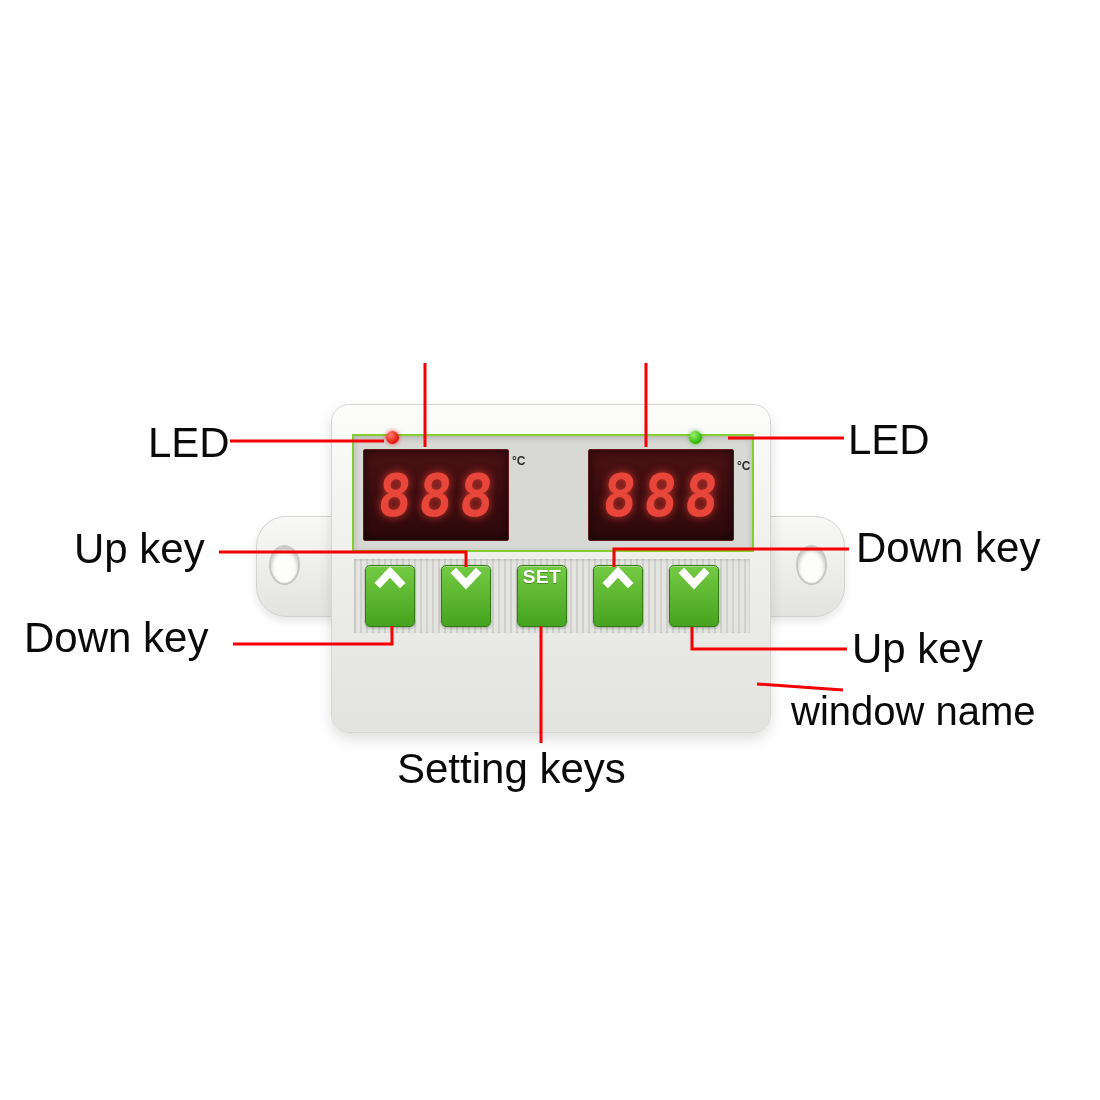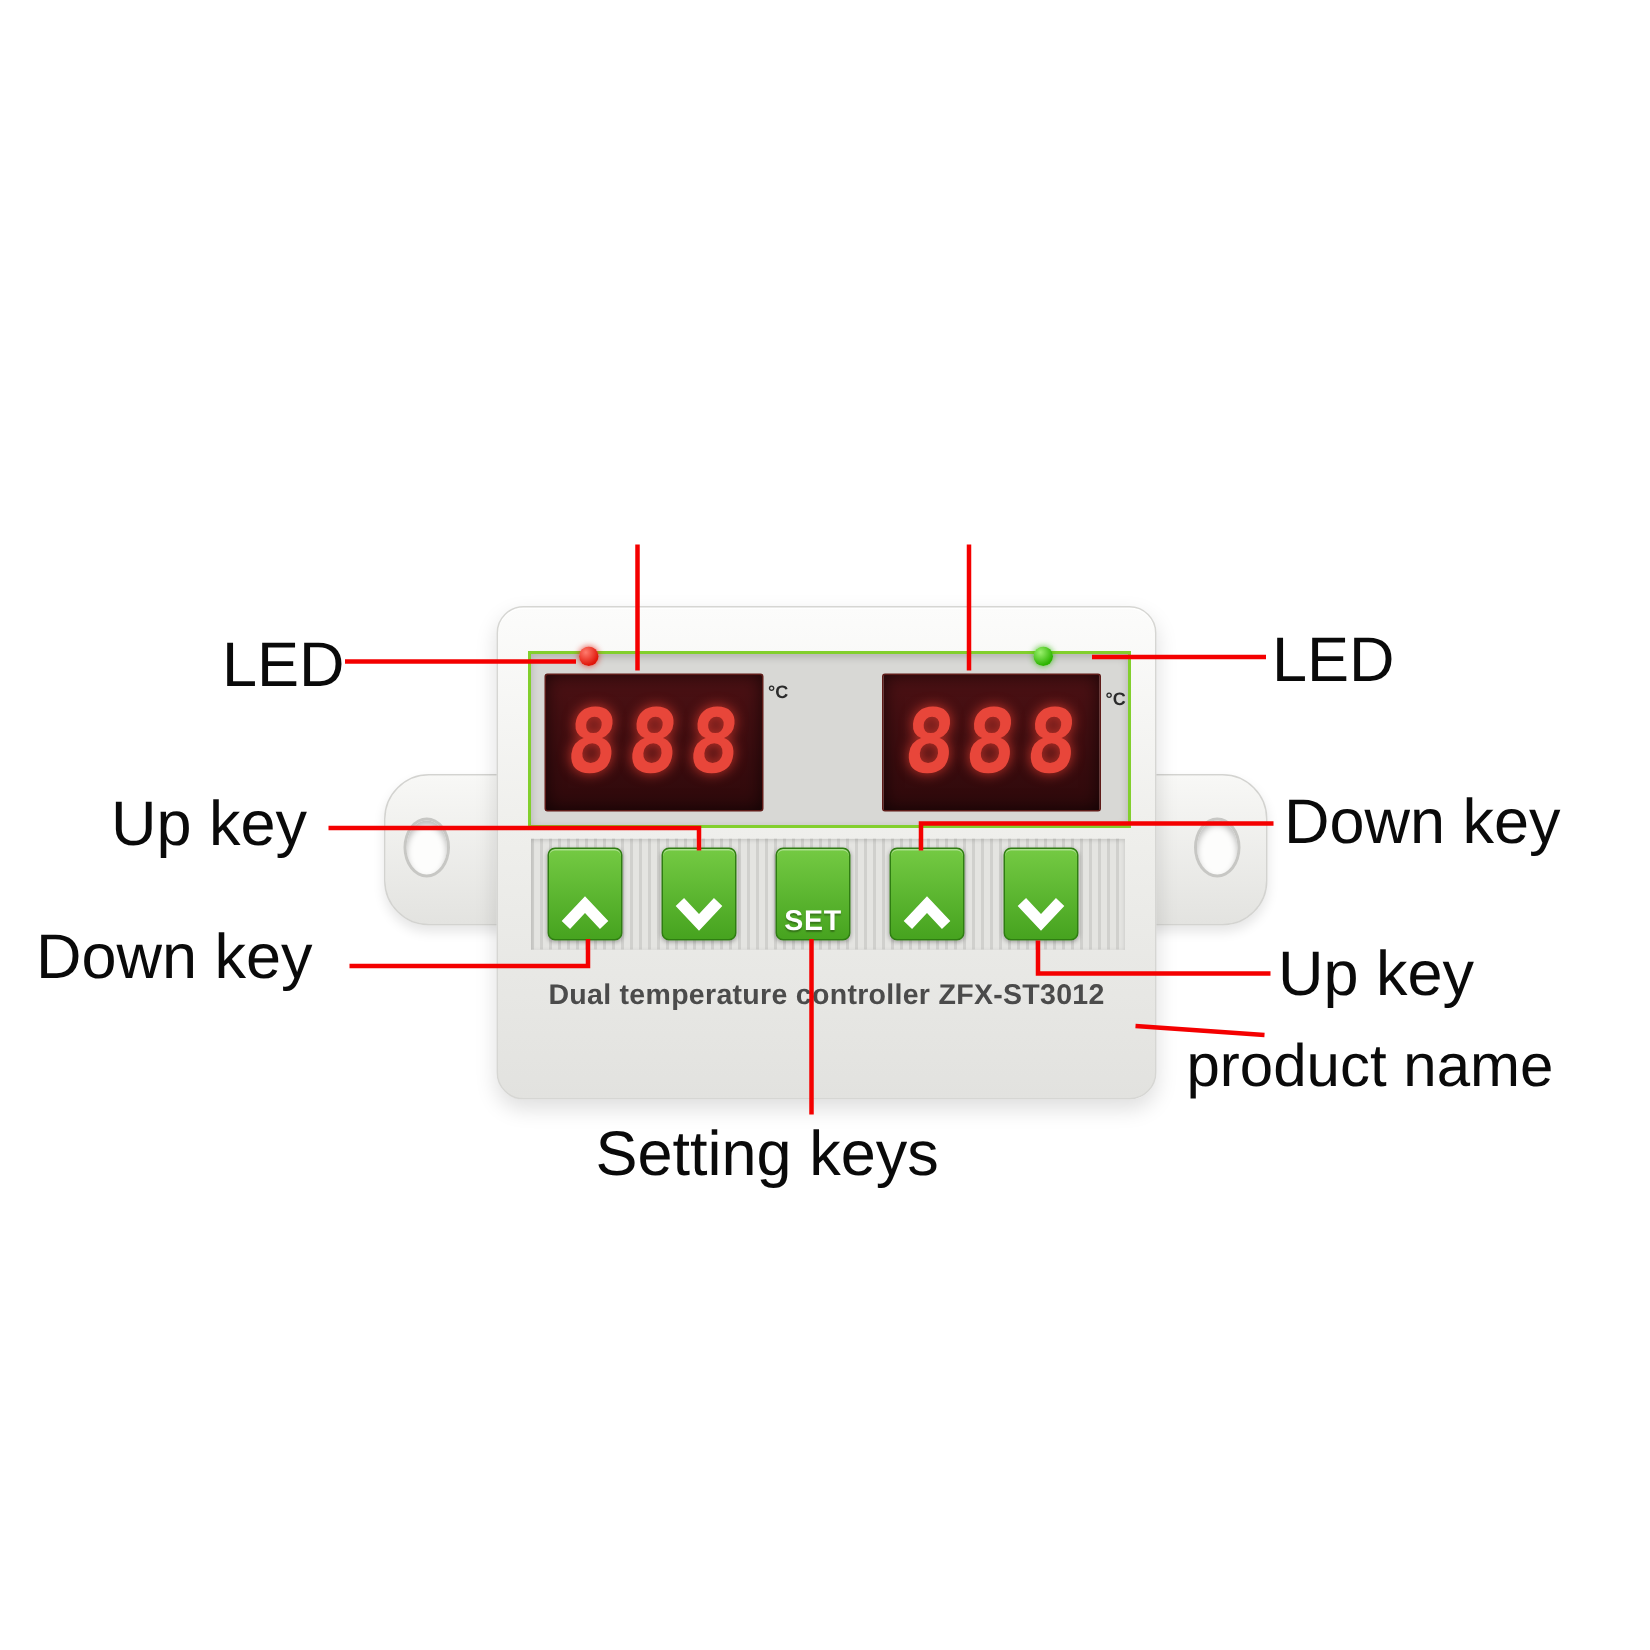--- a/index.html
+++ b/index.html
@@ -47,21 +47,21 @@
            box-shadow:0 0 4px rgba(44,180,0,.8);}
 
   
   .strip{position:absolute;left:22px;top:154px;width:396px;height:74px;
          background:repeating-linear-gradient(90deg,#d0d0cd 0 2px,#e4e4e1 2px 6px);
          box-shadow:inset 0 1px 3px rgba(0,0,0,.15);}
   .key{position:absolute;top:160px;width:48px;height:60px;border-radius:5px;
        background:linear-gradient(180deg,#74ca43,#46a31f);
        border:1px solid #2f7d12;
        box-shadow:0 1px 3px rgba(0,0,0,.3), inset 0 1px 0 rgba(255,255,255,.4);
-       display:flex;align-items:flex-end;justify-content:center;cursor:pointer;}
+       display:flex;align-items:flex-start;justify-content:center;cursor:pointer;}
   .key-1{left:33px;} .key-2{left:109px;} .key-3{left:185px;} .key-4{left:261px;} .key-5{left:337px;}
   .set-label{color:#ffffff;font-weight:bold;font-size:19px;letter-spacing:.5px;
              text-shadow:0 1px 1px rgba(0,0,0,.3);}
 
   .caption{position:absolute;left:0;right:0;top:248px;text-align:center;
            font-size:19px;font-weight:bold;color:#4b4b4b;letter-spacing:.2px;}
 
   
   .callout-label{position:absolute;font-size:42px;color:#0a0a0a;white-space:nowrap;z-index:30;}
   .lbl-display-window{left:394px;top:315px;}
@@ -131,21 +131,20 @@
       </span>
     </div>
     <div class="key key-5">
       <span>
         <svg viewBox="0 0 40 28" width="34" height="24">
             <polyline points="5,5 20,21 35,5" fill="none" stroke="#ffffff" stroke-width="9" stroke-linejoin="miter"></polyline>
           </svg>
       </span>
     </div>
 
-    <div class="caption">Dual temperature controller ZFX-ST3012</div>
   </div>
 
   <svg id="lines" width="1100" height="1100">
     <line x1="425" y1="363" x2="425" y2="447" stroke="#f40000" stroke-width="3"></line>
     <line x1="646" y1="363" x2="646" y2="447" stroke="#f40000" stroke-width="3"></line>
     <line x1="230" y1="441" x2="384" y2="441" stroke="#f40000" stroke-width="3"></line>
     <line x1="728" y1="438" x2="844" y2="438" stroke="#f40000" stroke-width="3"></line>
     <polyline points="219,552 466,552 466,567" fill="none" stroke="#f40000" stroke-width="3"></polyline>
     <polyline points="233,644 392,644 392,626" fill="none" stroke="#f40000" stroke-width="3"></polyline>
     <polyline points="849,549 614,549 614,567" fill="none" stroke="#f40000" stroke-width="3"></polyline>
@@ -154,15 +153,15 @@
     <line x1="757" y1="684" x2="843" y2="690" stroke="#f40000" stroke-width="3"></line>
   </svg>
 
   <span class="callout-label lbl-led-left">LED</span>
   <span class="callout-label lbl-led-right">LED</span>
   <span class="callout-label lbl-up-key-left">Up key</span>
   <span class="callout-label lbl-down-key-left">Down key</span>
   <span class="callout-label lbl-down-key-right">Down key</span>
   <span class="callout-label lbl-up-key-right">Up key</span>
   <span class="callout-label lbl-setting-keys">Setting keys</span>
-  <span class="callout-label lbl-product-name">product name</span>
+  <span class="callout-label lbl-product-name">window name</span>
 
 </div>
 
 </body></html>

